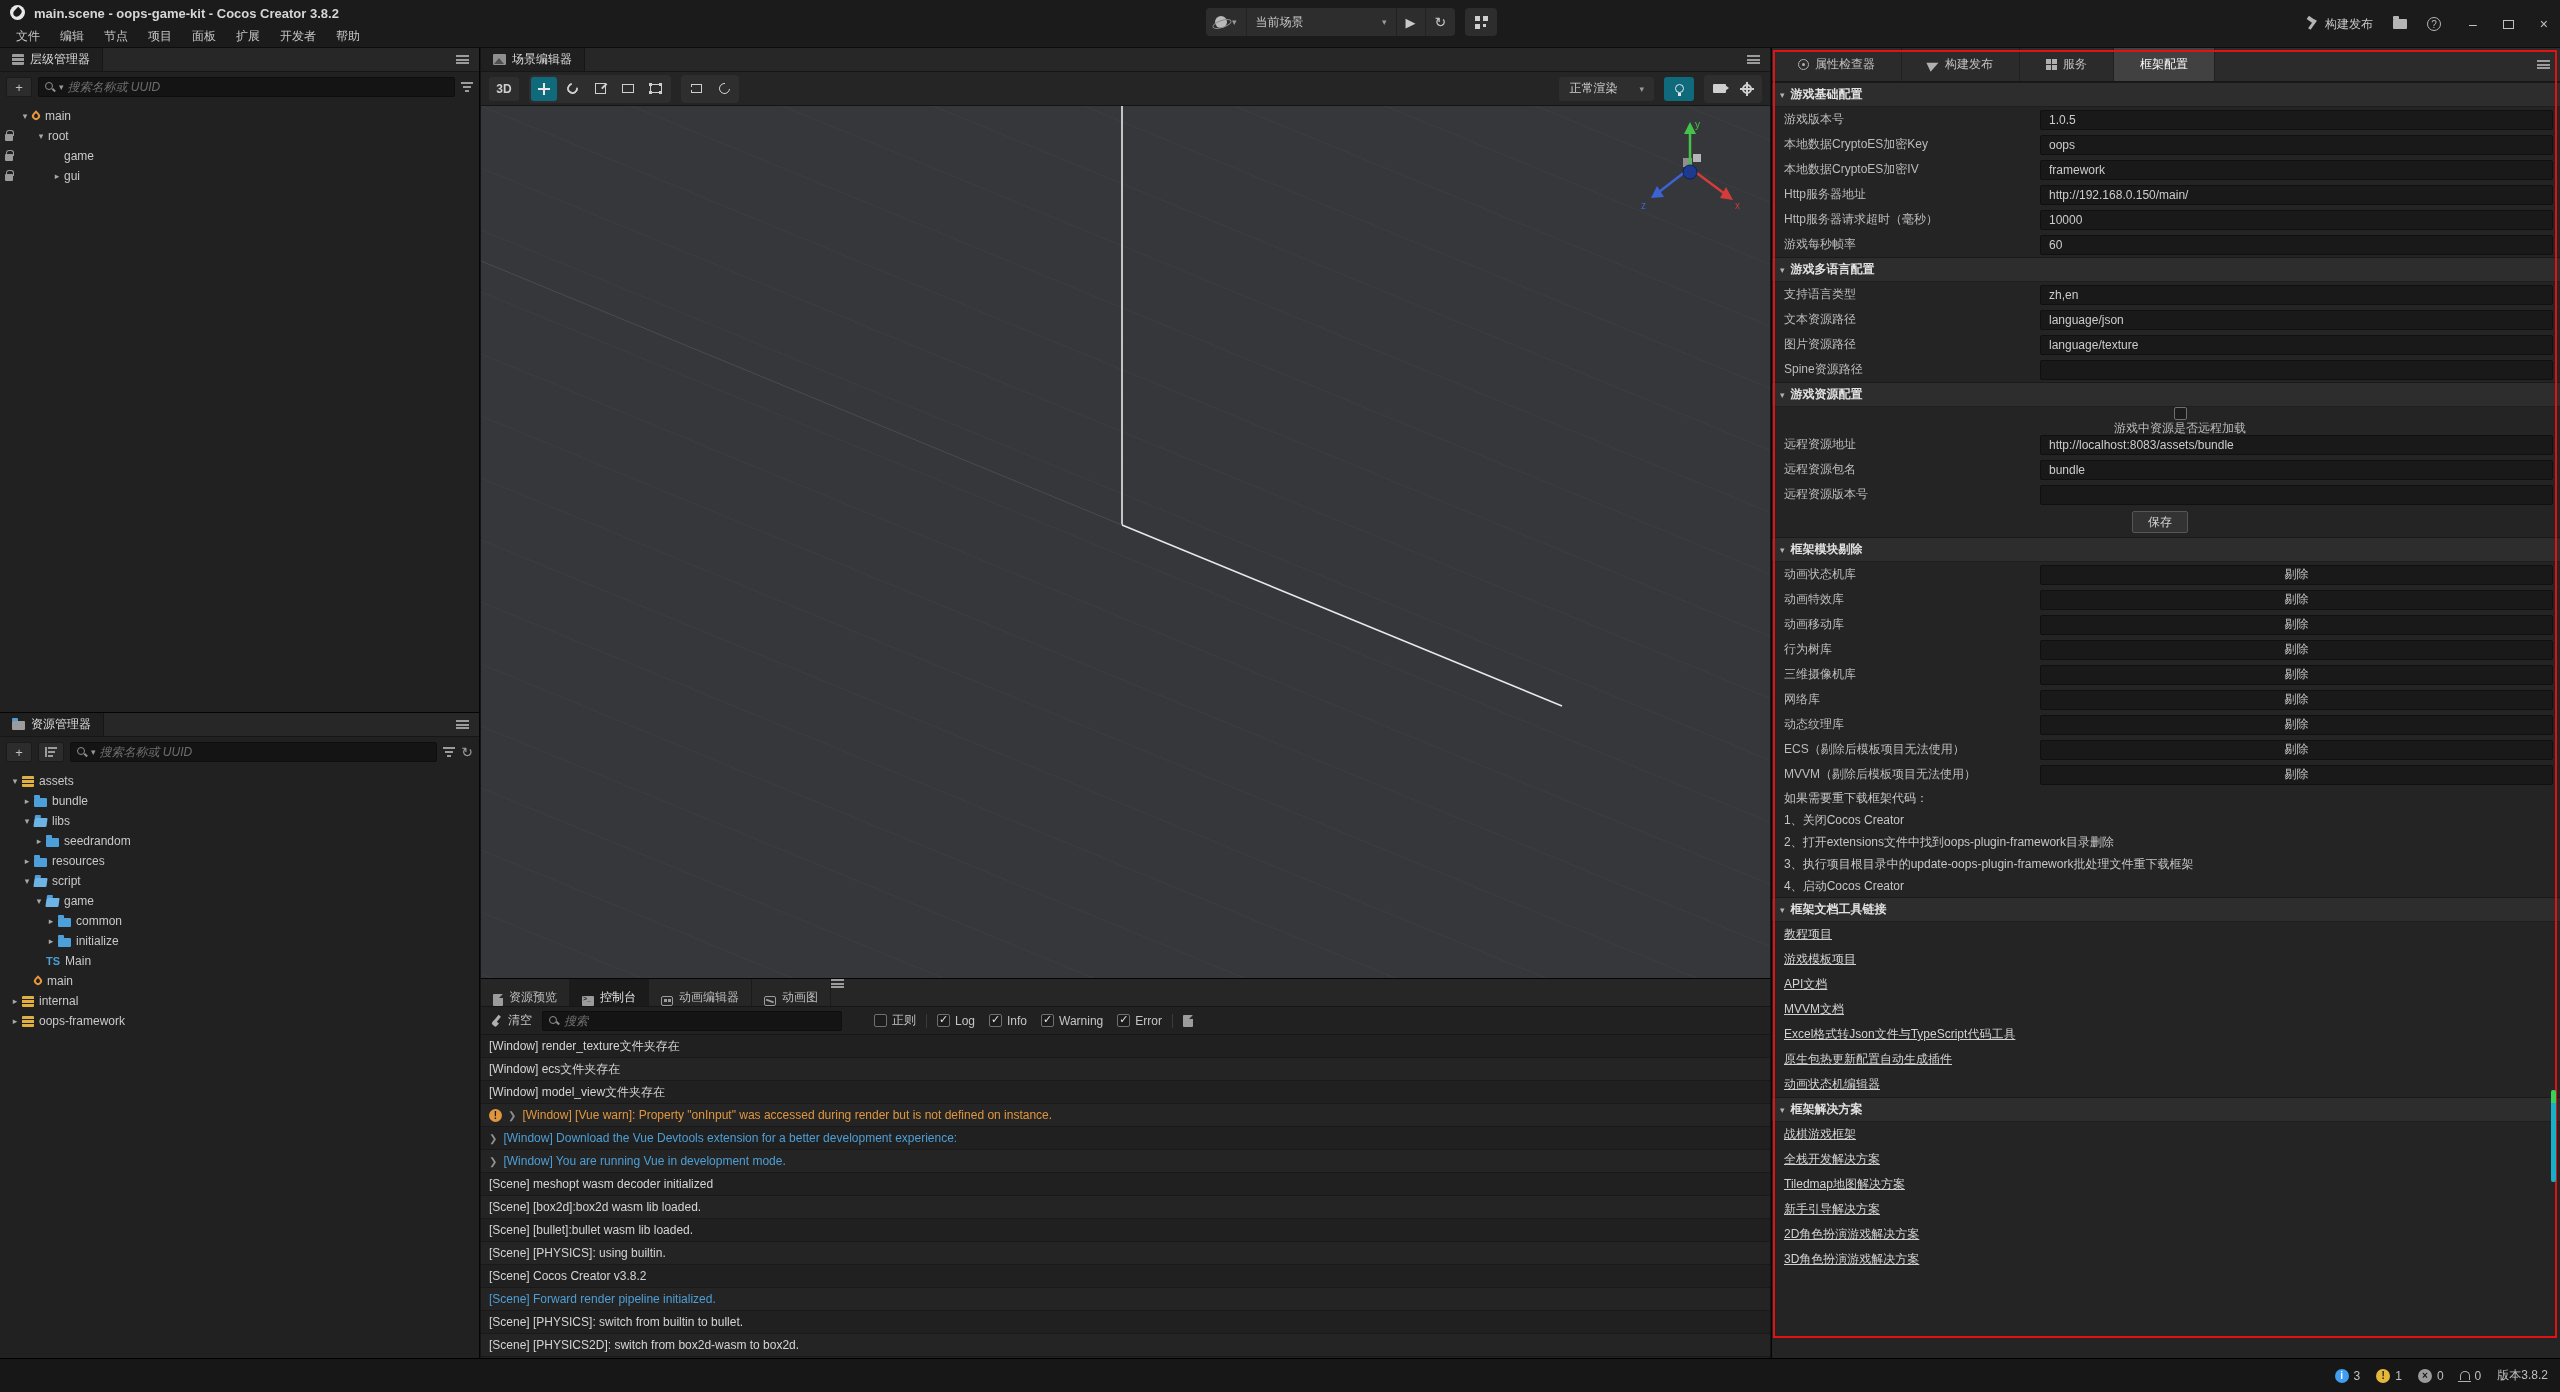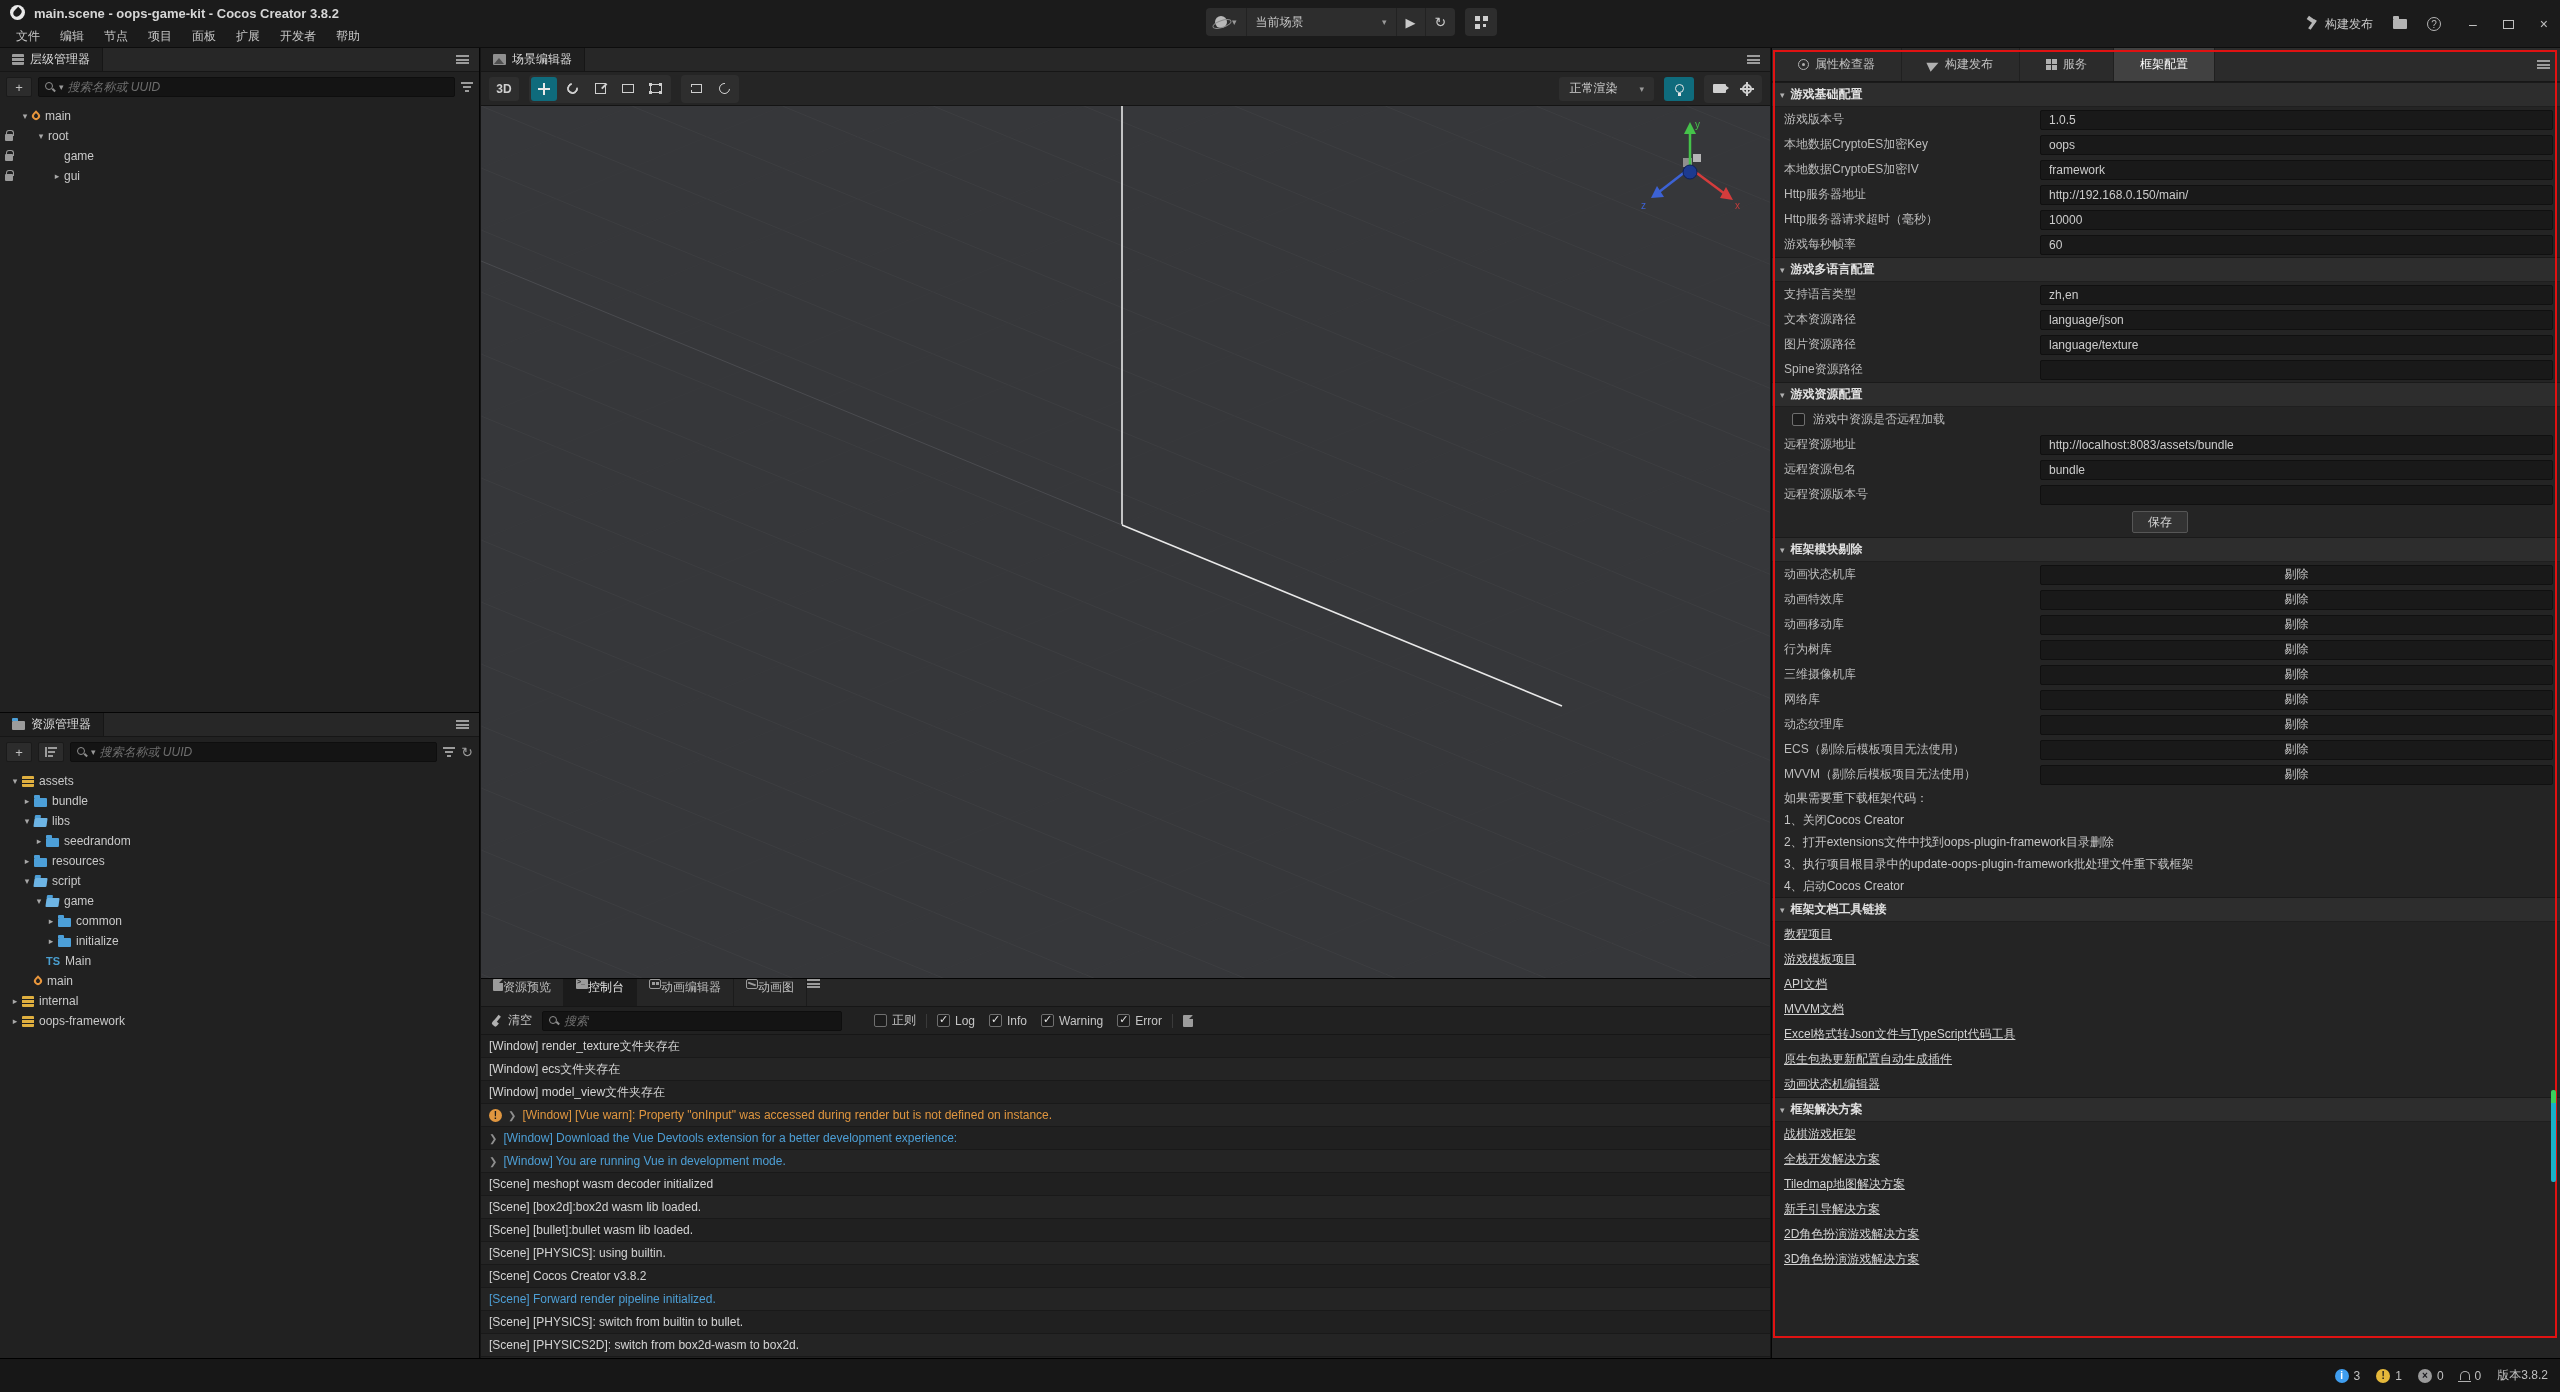--- a/index.html
+++ b/index.html
@@ -114,21 +114,21 @@
   .i-cam { position:relative; width:13px; height:9px; background:#cfcfcf; border-radius:1px; }
   .i-cam::before { content:""; position:absolute; right:-3px; top:1px; border-top:3px solid transparent; border-bottom:3px solid transparent; border-left:4px solid #cfcfcf; }
   .i-gear { position:relative; width:10px; height:10px; border:2px solid #cfcfcf; border-radius:50%; }
   .i-gear::before { content:""; position:absolute; left:2px; top:-4px; width:2px; height:14px; background:#cfcfcf; }
   .i-gear::after { content:""; position:absolute; left:-4px; top:2px; width:14px; height:2px; background:#cfcfcf; }
   .viewport { position:relative; width:1289px; height:872px; background:#36373a; overflow:hidden; }
 
   
   .panel-console { left:481px; top:978px; width:1289px; height:380px; border-top:1px solid #050505; }
   .ctabs { height:28px; background:#262626; display:flex; position:relative; border-bottom:1px solid #161616; }
-  .ctab { display:flex; align-items:flex-start; gap:0; padding:0 12px; color:#bdbdbd; border-right:1px solid #1b1b1b; }
+  .ctab { display:flex; align-items:flex-end; gap:6px; padding:0 12px; color:#bdbdbd; border-right:1px solid #1b1b1b; }
   .ctab.active { background:#1b1b1b; color:#e4e4e4; }
   .i-filedoc { position:relative; width:10px; height:12px; background:#9c9c9c; border-radius:1px; }
   .i-filedoc::after { content:""; position:absolute; right:0; top:0; border-left:4px solid transparent; border-bottom:4px solid #262626; }
   .i-term { width:12px; height:10px; background:#9c9c9c; border-radius:1px; position:relative; }
   .i-term::after { content:">_"; position:absolute; left:1px; top:-1px; font-size:7px; color:#262626; font-weight:bold; }
   .i-anim { width:12px; height:10px; border:1.5px solid #9c9c9c; border-radius:2px; position:relative; }
   .i-anim::after { content:""; position:absolute; left:2px; top:2px; width:3px; height:3px; background:#9c9c9c; box-shadow:4px 0 #9c9c9c; }
   .i-animgraph { width:12px; height:10px; border:1.5px solid #9c9c9c; position:relative; border-radius:2px; }
   .i-animgraph::after { content:""; position:absolute; left:1px; top:3px; width:8px; height:1.5px; background:#9c9c9c; transform:rotate(20deg); }
   .ctoolbar { height:28px; display:flex; align-items:center; gap:10px; padding:0 10px; background:#212121; border-bottom:1px solid #161616; }
@@ -165,21 +165,21 @@
      linear-gradient(#b0b0b0,#b0b0b0) 0 0/5px 5px no-repeat,
      linear-gradient(#b0b0b0,#b0b0b0) 6px 0/5px 5px no-repeat,
      linear-gradient(#b0b0b0,#b0b0b0) 0 6px/5px 5px no-repeat,
      linear-gradient(#b0b0b0,#b0b0b0) 6px 6px/5px 5px no-repeat; }
   .sec-h { height:25px; background:#2d2d2d; border-top:1px solid #1a1a1a; border-bottom:1px solid #1f1f1f; display:flex; align-items:center; gap:6px; padding-left:8px; color:#e2e2e2; font-weight:bold; }
   .sec-h .caret { font-size:9px; color:#b0b0b0; font-weight:normal; }
   .f-row { height:25px; display:flex; align-items:center; }
   .f-label { flex:0 0 268px; padding-left:12px; color:#bcbcbc; white-space:nowrap; overflow:hidden; }
   .f-input { flex:1; height:20px; margin-right:7px; background:#191919; border:1px solid #101010; border-radius:2px; color:#cccccc; display:flex; align-items:center; padding:0 8px; }
   .m-btn { flex:1; height:20px; margin-right:7px; background:#191919; border:1px solid #101010; border-radius:2px; color:#c6c6c6; display:flex; align-items:center; justify-content:center; }
-  .c-row { height:25px; display:flex; align-items:center; gap:8px; padding-left:20px; color:#bcbcbc; }
+  .c-row { height:25px; display:flex; align-items:center; padding-left:28px; color:#bcbcbc;flex-direction:column; }
   .n-row { height:22px; display:flex; align-items:center; padding-left:12px; color:#c6c6c6; }
   .l-row { height:25px; display:flex; align-items:center; padding-left:12px; }
   .l-row span { color:#d2d2d2; text-decoration:underline; }
   .save-row { height:30px; display:flex; align-items:center; }
   .save-btn { margin-left:360px; width:56px; height:22px; background:#333333; border:1px solid #565656; border-radius:2px; color:#d6d6d6; display:flex; align-items:center; justify-content:center; }
   .red-frame { position:absolute; left:1px; top:2px; width:784px; height:1288px; border:2px solid #e01212; pointer-events:none; z-index:40; }
   .insp-scrollthumb { position:absolute; right:4px; top:1042px; width:5px; height:92px; border-radius:2px;
      background:linear-gradient(#3ad05c 0 14%, #18b0c8 14% 100%); z-index:41; }
 
   

